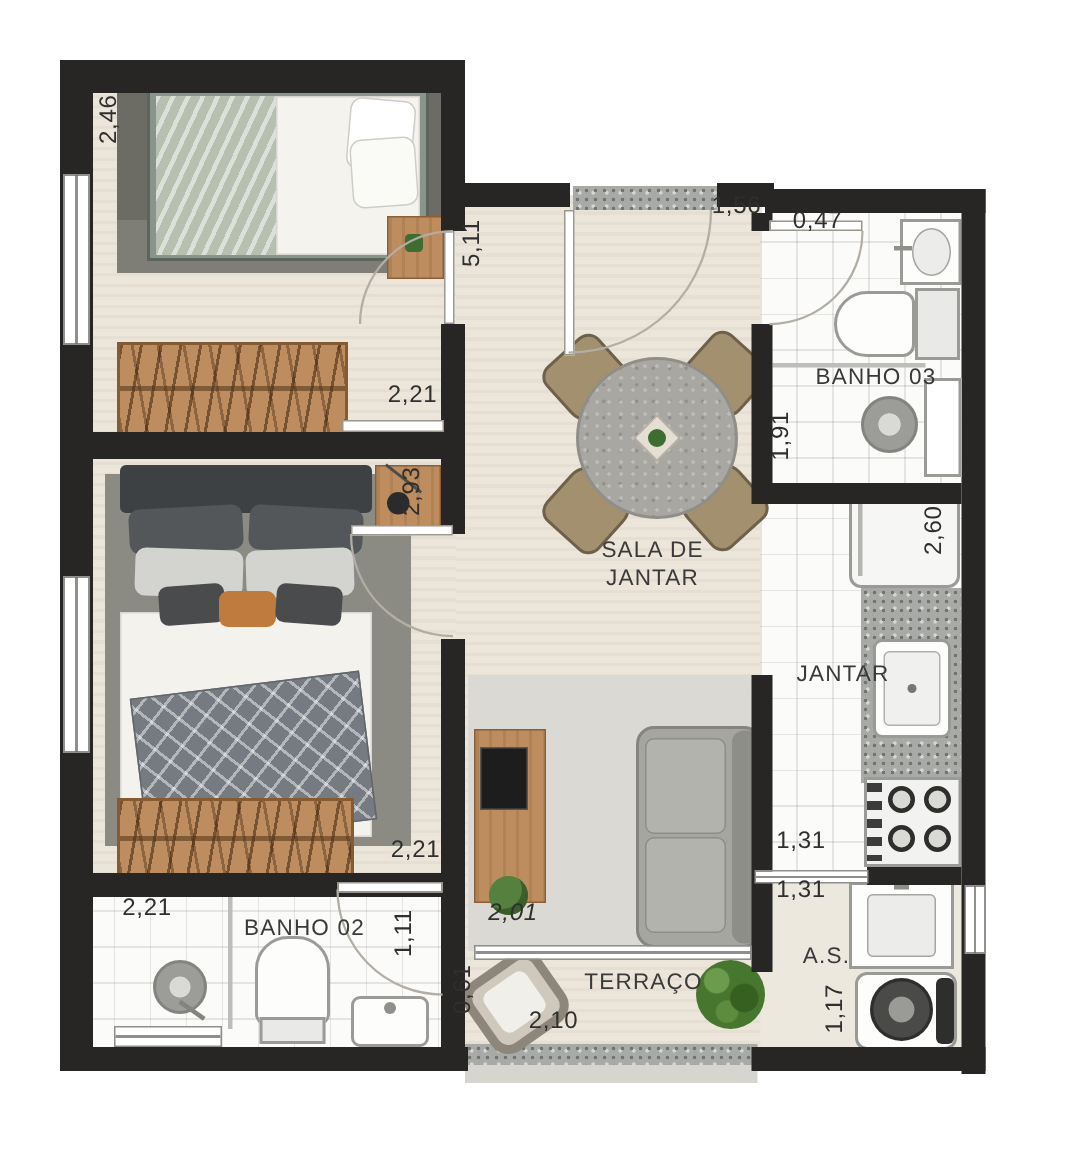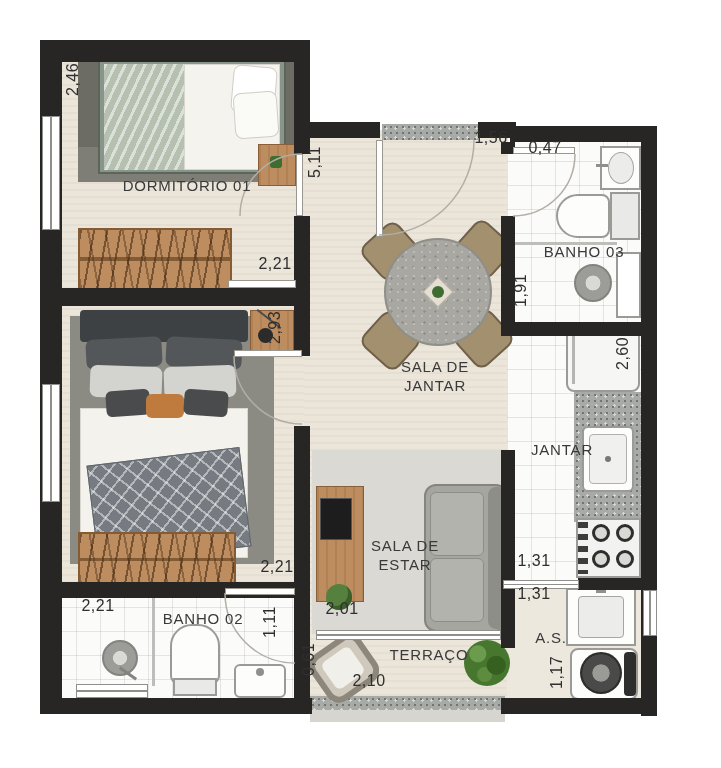--- a/index.html
+++ b/index.html
@@ -175,40 +175,38 @@
   <svg class="arcs" width="721" height="768" style="left:0;top:0;">
     <g fill="none" stroke="#b3aea5" stroke-width="1.5">
       <path d="M474,140 A95,95 0 0 1 379,235"></path>
       <path d="M302,154 A62,62 0 0 0 240,216"></path>
       <path d="M234,356 A68,68 0 0 0 302,424"></path>
       <path d="M575,154 A62,62 0 0 1 513,216"></path>
       <path d="M225,593 A70,70 0 0 0 295,663"></path>
     </g>
   </svg>
 
-  <div class="lbl" style="left:92px;top:177px;width:190px;">DORMITÓRIO 01</div>
   <div class="lbl" style="left:528px;top:243px;width:112px;">BANHO 03</div>
   <div class="lbl" style="left:146px;top:610px;width:114px;">BANHO 02</div>
   <div class="lbl wrap" style="left:374px;top:358px;width:122px;">SALA DE JANTAR</div>
-  <div class="lbl wrap" style="left:352px;top:537px;width:106px;">SALA DE ESTAR</div>
   <div class="lbl" style="left:514px;top:441px;width:96px;">JANTAR</div>
   <div class="lbl" style="left:380px;top:646px;width:98px;">TERRAÇO</div>
   <div class="lbl" style="left:526px;top:629px;width:50px;">A.S.</div>
 
   <div class="dim vdim" style="left:64px;top:50px;height:58px;">2,46</div>
   <div class="dim" style="left:248px;top:255px;width:54px;">2,21</div>
   <div class="dim vdim" style="left:306px;top:133px;height:58px;">5,11</div>
   <div class="dim" style="left:464px;top:129px;width:54px;">1,56</div>
   <div class="dim" style="left:520px;top:139px;width:50px;">0,47</div>
   <div class="dim vdim" style="left:512px;top:261px;height:58px;">1,91</div>
   <div class="dim vdim" style="left:266px;top:299px;height:56px;">2,93</div>
   <div class="dim vdim" style="left:614px;top:324px;height:58px;">2,60</div>
   <div class="dim" style="left:250px;top:558px;width:54px;">2,21</div>
   <div class="dim" style="left:72px;top:597px;width:52px;">2,21</div>
   <div class="dim vdim" style="left:261px;top:595px;height:54px;">1,11</div>
   <div class="dim" style="left:510px;top:552px;width:48px;">1,31</div>
   <div class="dim" style="left:510px;top:585px;width:48px;">1,31</div>
-  <div class="dim" style="left:314px;top:600px;width:56px;">2,01</div>
+  <div class="dim" style="left:314px;top:600px;width:56px;font-style:italic;">2,01</div>
   <div class="dim vdim" style="left:300px;top:632px;height:54px;">0,61</div>
   <div class="dim" style="left:342px;top:672px;width:54px;">2,10</div>
   <div class="dim vdim" style="left:548px;top:646px;height:52px;">1,17</div>
 
 </div>
 
 </body></html>

